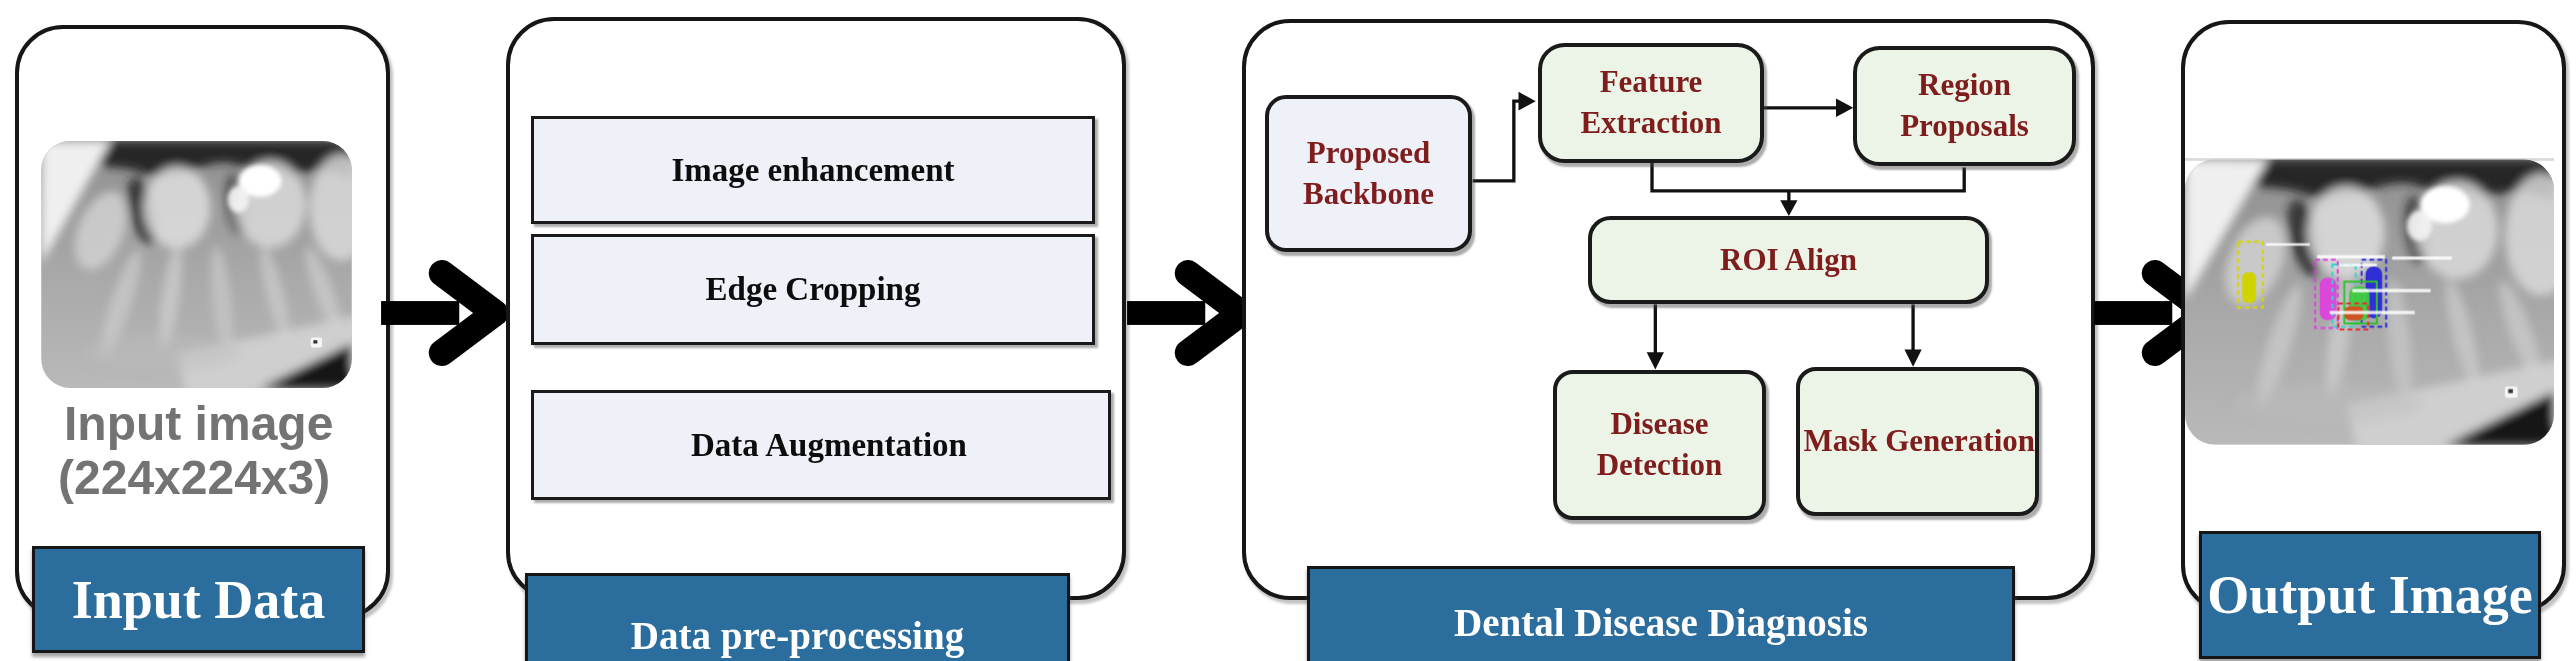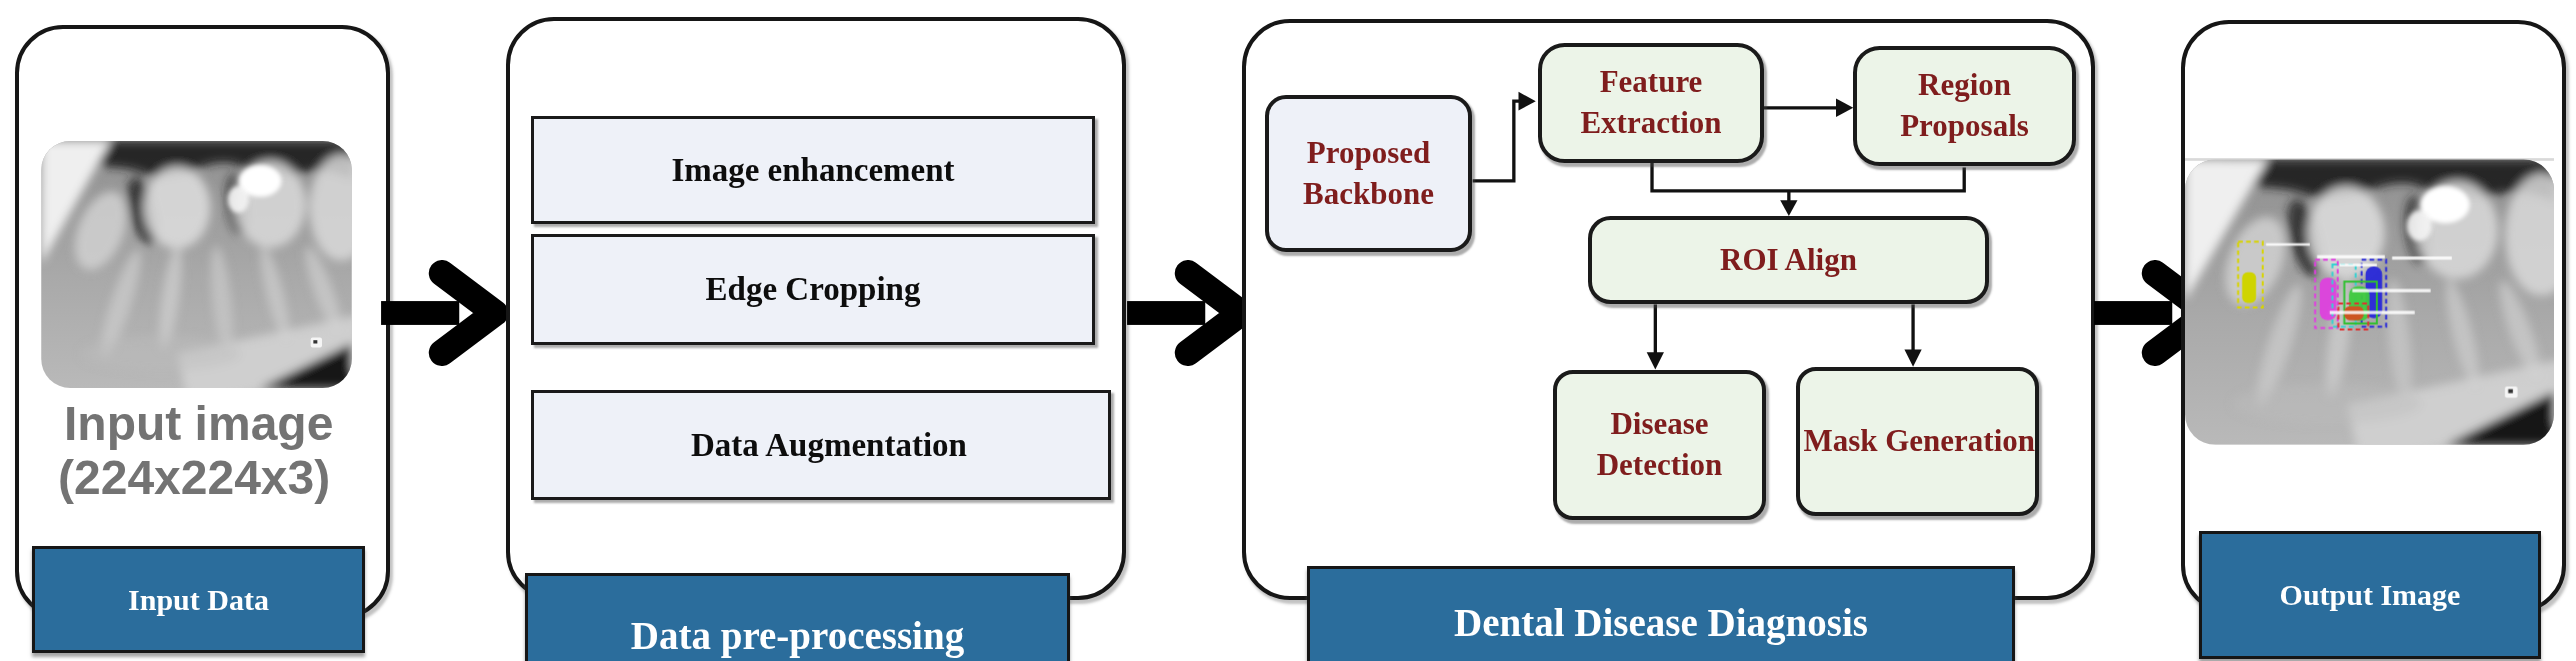--- a/index.html
+++ b/index.html
@@ -6,21 +6,21 @@
   body{width:2576px;height:662px;position:relative;overflow:hidden;
        font-family:"Liberation Serif","DejaVu Serif",serif;}
   .stage{position:absolute;left:0;top:0;width:2576px;height:662px;}
 
   .panel{position:absolute;background:#ffffff;border:4px solid #161616;border-radius:48px;
          box-shadow:2.7px 3.3px 2.7px rgba(80,80,80,.35);}
 
   .banner{position:absolute;background:var(--banner-blue,#2b6d9c);border:3.3px solid #161616;
           display:flex;align-items:center;justify-content:center;
           color:#ffffff;font-weight:bold;box-shadow:0 4px 3.3px rgba(90,90,90,.55);}
-  .banner-lg{font-size:30px;}
+  .banner-lg{font-size:54px;}
   .banner-md{font-size:39px;margin-top:38px;}
 
   .stepbox{position:absolute;background:var(--box-lavender,#eef1f8);border:3.3px solid #1a1a1a;
            display:flex;align-items:center;justify-content:center;
            font-weight:bold;font-size:33px;color:#0d0d0d;
            box-shadow:2.7px 3.3px 2px rgba(70,70,70,.45);}
 
   .node{position:absolute;border:4px solid #1a1a1a;display:flex;align-items:center;justify-content:center;
         text-align:center;font-weight:bold;font-size:31px;line-height:1.32;color:#7f1d1d;
         box-shadow:2.7px 3.3px 2px rgba(70,70,70,.45);}

